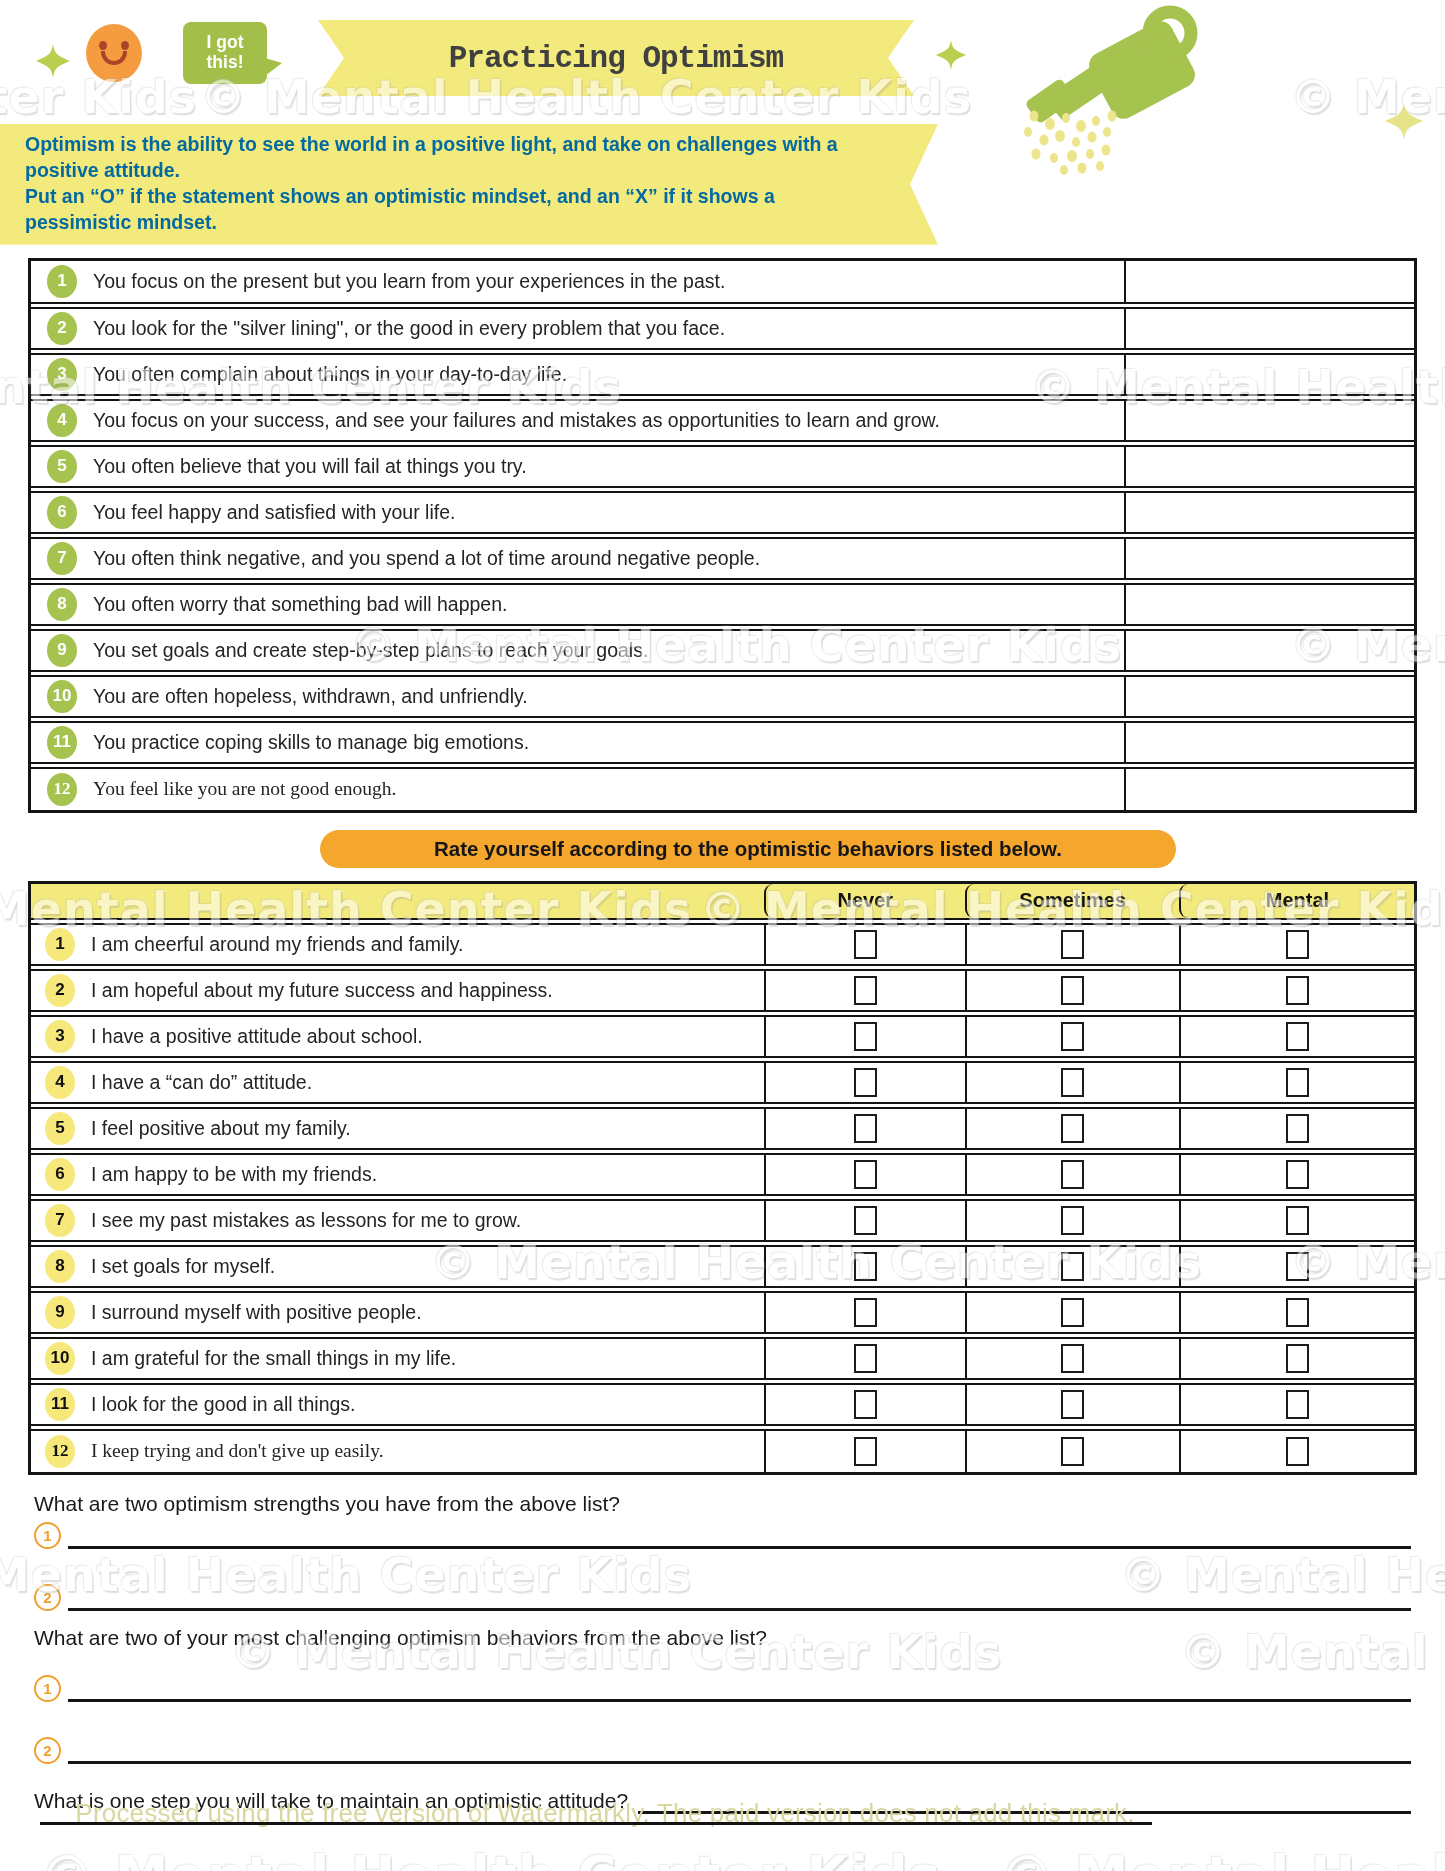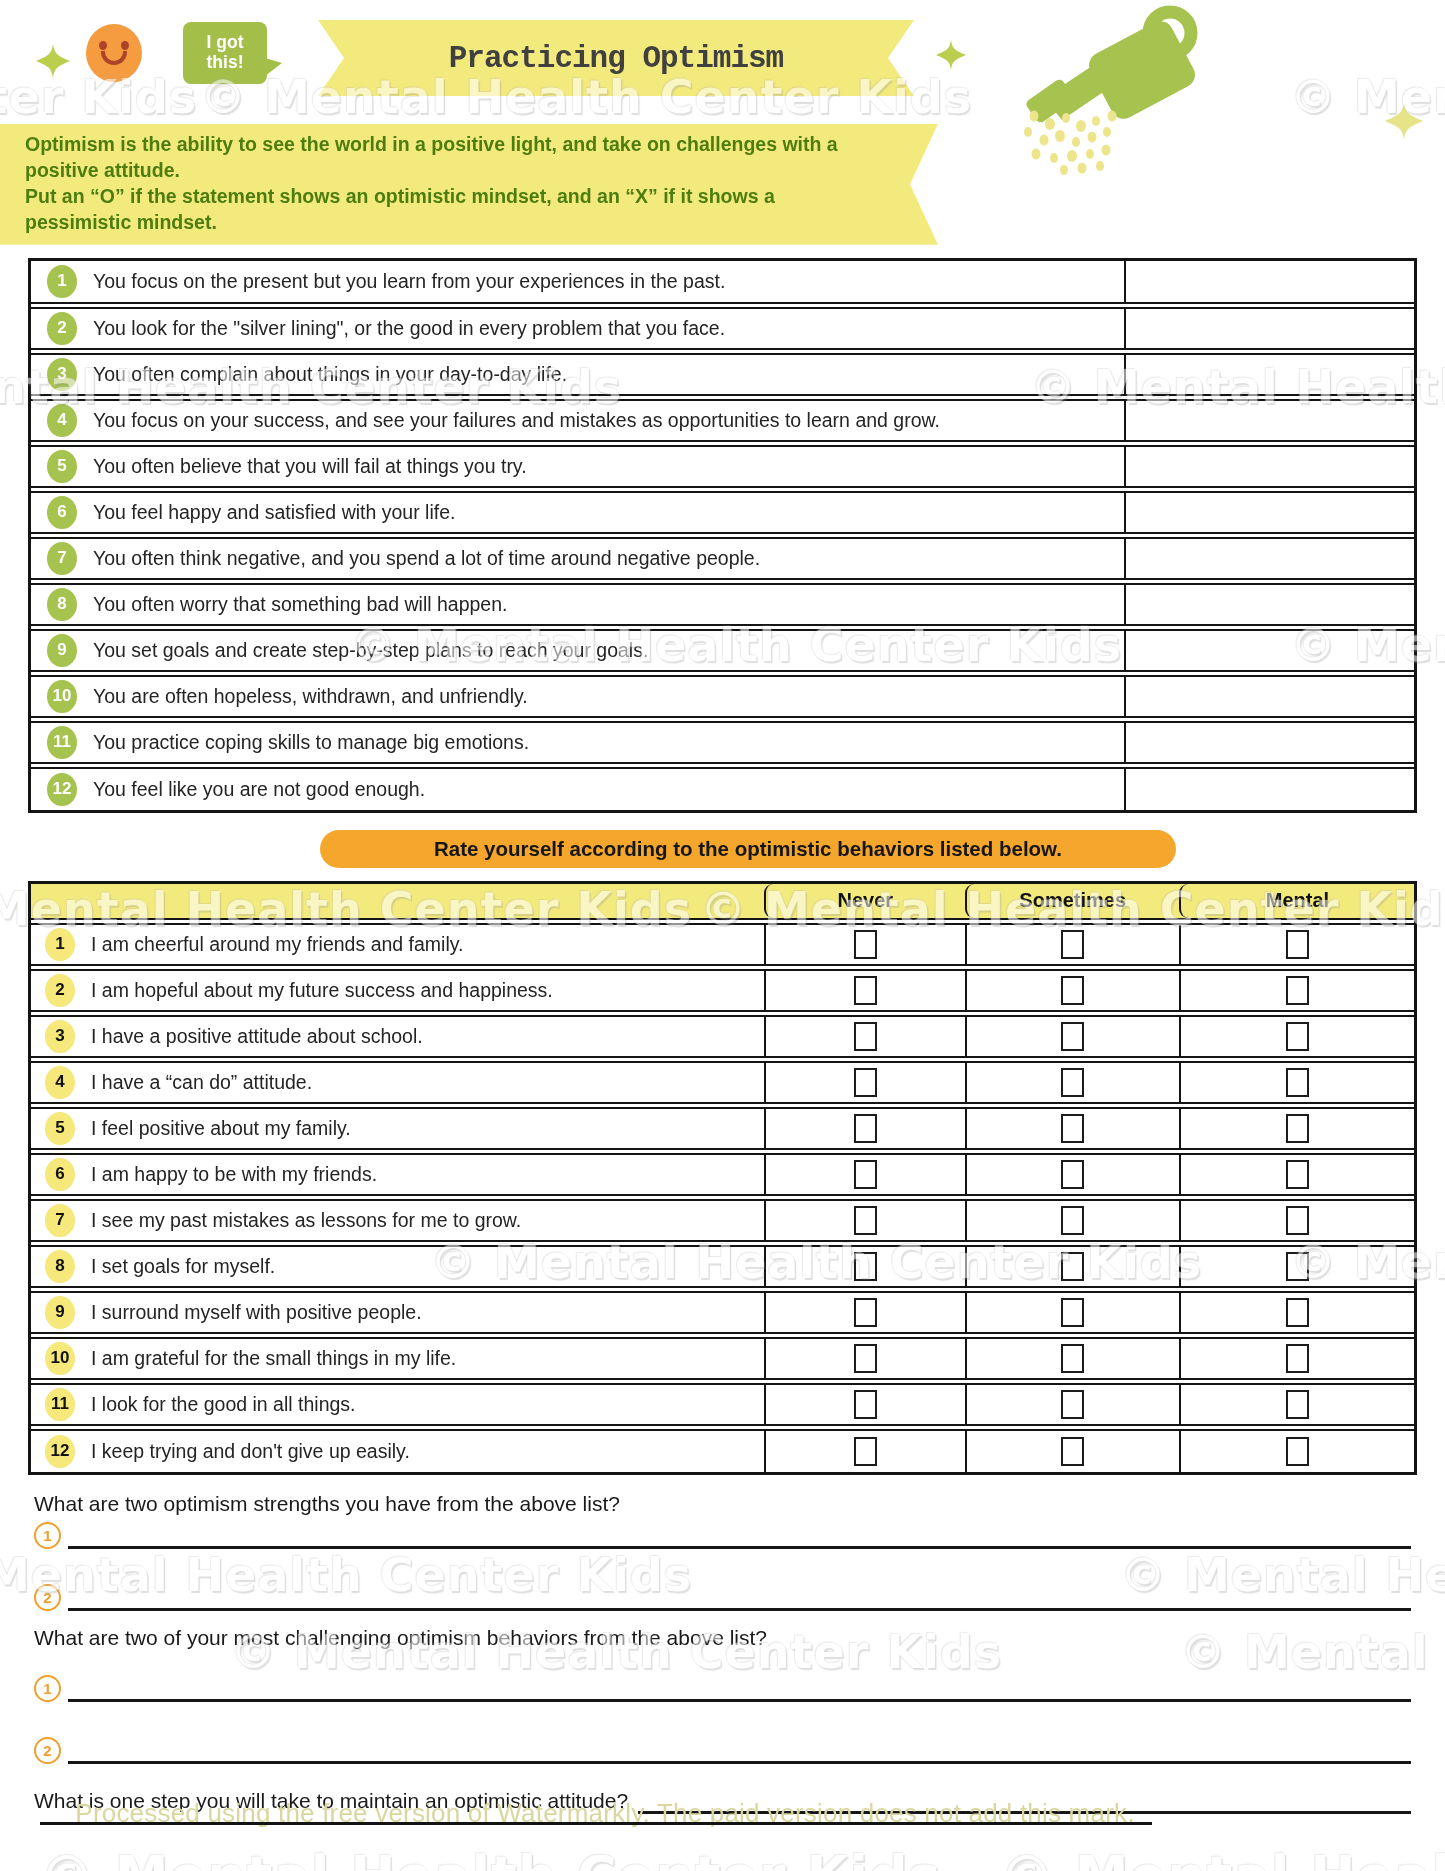--- a/index.html
+++ b/index.html
@@ -76,38 +76,38 @@
   .can-wrap { position: absolute; left: 988px; top: 4px; }
 
   
   .instructions {
     position: relative; z-index: 1;
     margin-top: 6px;
     width: 938px; min-height: 62px;
     background: #F3EA7D;
     clip-path: polygon(0 0, 100% 0, calc(100% - 28px) 50%, 100% 100%, 0 100%);
     padding: 8px 56px 9px 25px;
-    font-size: 19.5px; font-weight: 700; line-height: 1.33; color: #4d7c0f;
+    font-size: 19.5px; font-weight: 700; line-height: 1.33; color: #0369a1;
   }
 
   
   .otable {
     position: relative; z-index: 1;
     margin: 13px 28px 0;
     border: 3px solid #141414;
     background: #ffffff;
     display: flex; flex-direction: column; gap: 3px;
   }
   .trow {
     display: flex; align-items: stretch; height: 43px;
     border-top: 2.5px solid #141414; border-bottom: 2.5px solid #141414;
     background: #fff;
   }
   .trow:first-child { border-top: none; }
-  .trow:last-child { border-bottom: none; }
+  .trow:last-child { border-bottom: none; font-family: Liberation Serif, serif; }
   .cell { display: flex; align-items: center; }
   .stmt-cell { width: 79%; padding-left: 16px; }
   .ans-cell { width: 21%; border-left: 2.5px solid #141414; }
   .badge {
     flex: 0 0 auto;
     width: 30px; height: 33px; border-radius: 50%;
     display: flex; align-items: center; justify-content: center;
     font-size: 17px; font-weight: 700;
     margin-right: 16px;
   }

